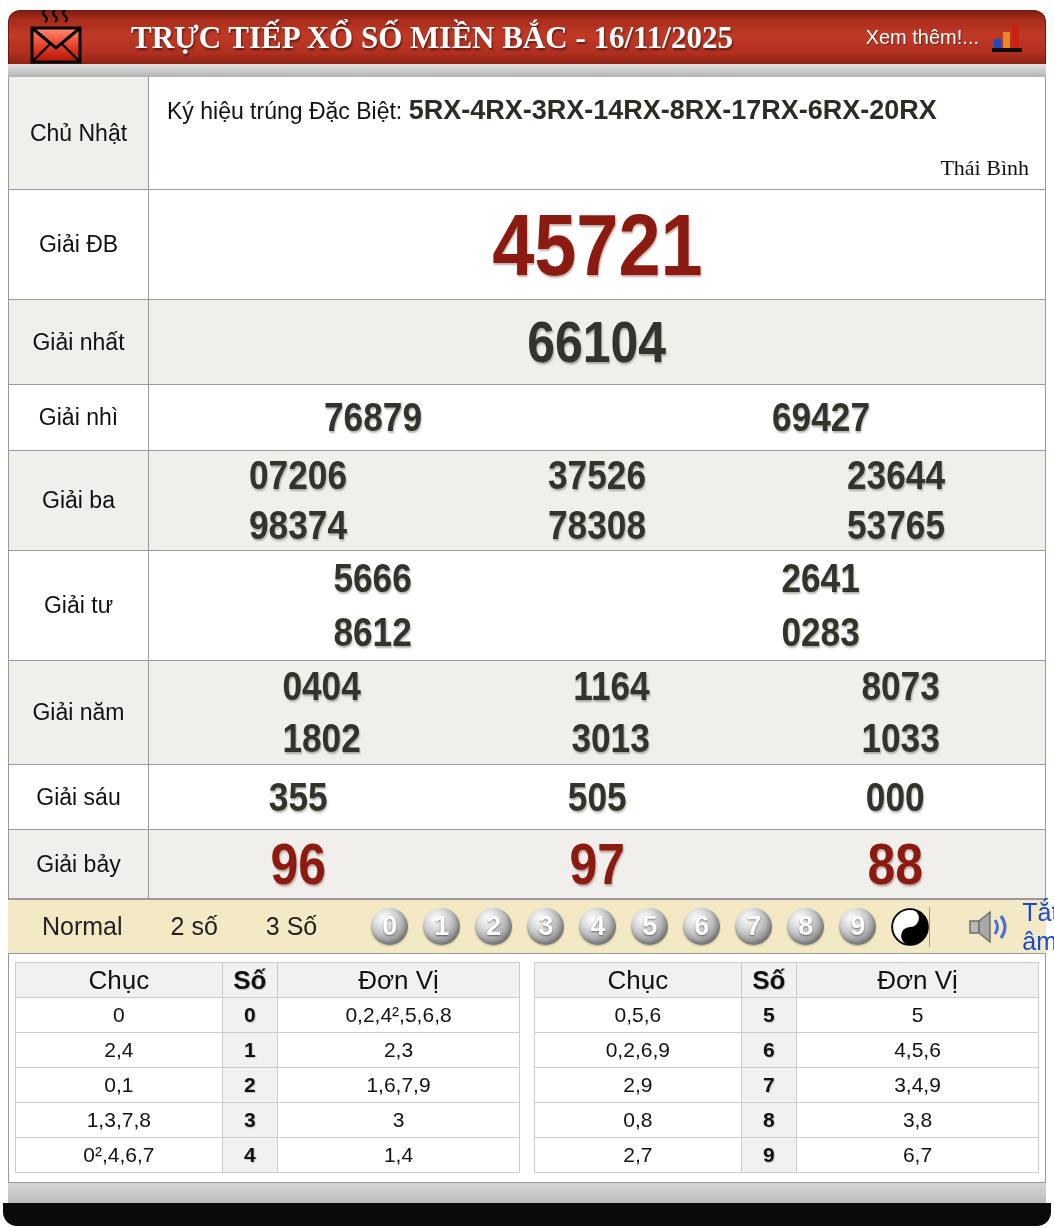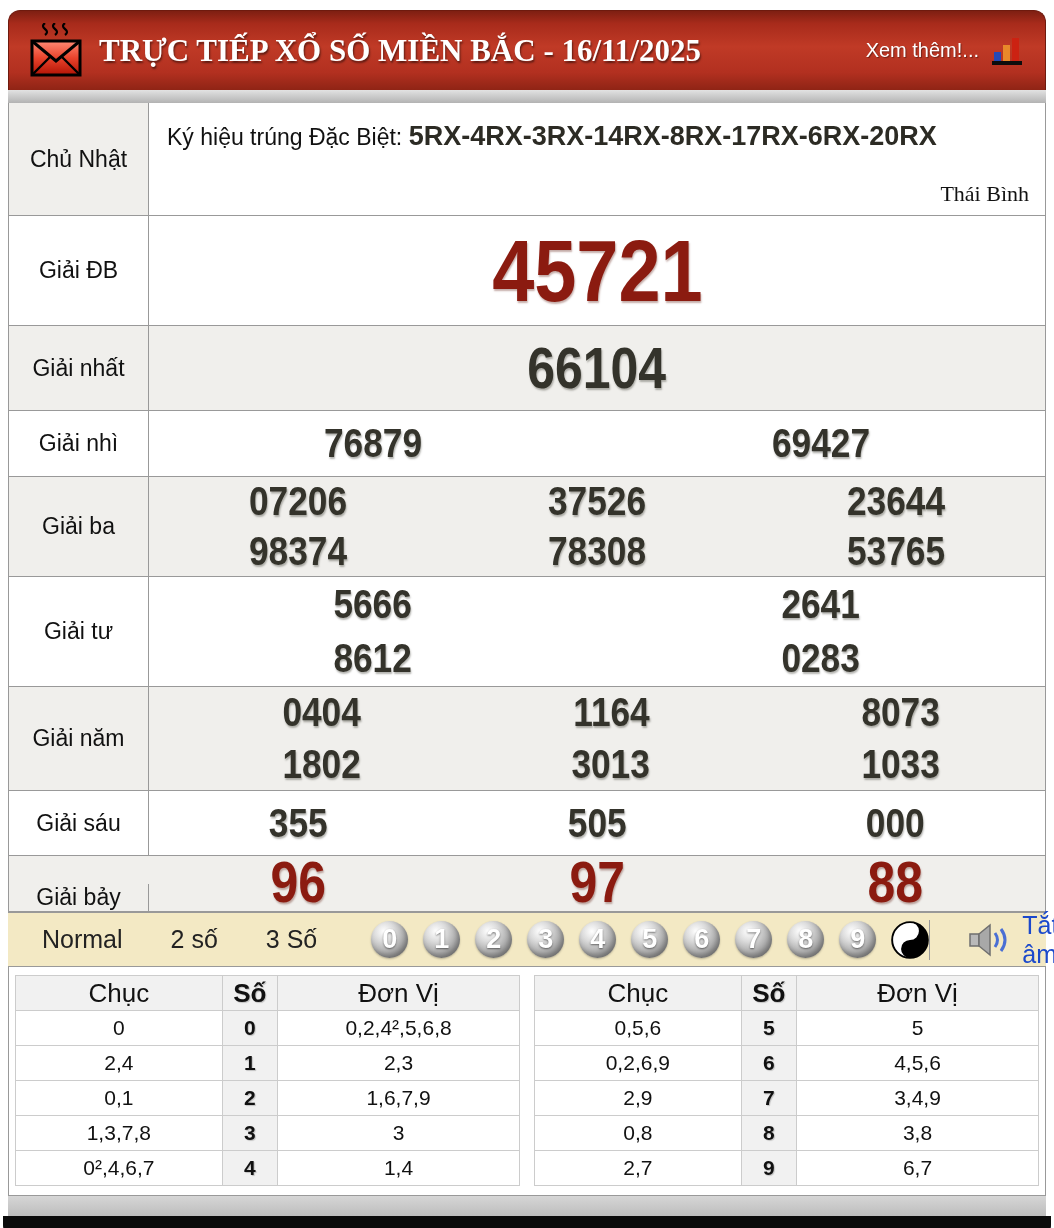--- a/index.html
+++ b/index.html
@@ -2,24 +2,24 @@
 <html><head>
 <meta charset="utf-8">
 <style>
   html,body{margin:0;padding:0;background:#fff;}
   body{width:1054px;font-family:"Liberation Sans",sans-serif;-webkit-font-smoothing:antialiased;}
   .page{width:1054px;height:1228px;position:relative;overflow:hidden;}
   .card{margin:10px 8px 0;}
 
   
   .hbar{
-    height:80px;border-radius:12px 12px 0 0;
+    height:54px;border-radius:12px 12px 0 0;
     background:linear-gradient(180deg,#7e1f12 0%,#a82b1b 16%,#c03a26 45%,#b23020 78%,#8f2415 100%);
     border:1px solid #6e1a0e;border-bottom:none;
-    display:flex;align-items:center;padding:0 20px;box-sizing:border-box;
+    display:flex;align-items:center;padding:0 20px;box-sizing:border-box;gap:32px;
   }
   .hbar .title{
     font-family:"Liberation Serif",serif;font-weight:bold;font-size:31px;color:#fff;
     letter-spacing:0;margin-left:16px;text-shadow:1px 2px 2px rgba(0,0,0,.5);white-space:nowrap;
   }
   .hbar .more{
     margin-left:auto;color:#fff;font-size:20px;display:flex;align-items:center;gap:10px;cursor:pointer;
     text-shadow:1px 1px 1px rgba(0,0,0,.4);
   }
   .band{height:13px;background:linear-gradient(180deg,#e2e2e2,#b3b3b3);}
@@ -44,21 +44,21 @@
   .s-m{font-size:41px;}
   .s-7{font-size:58px;}
   .h-info{height:113px;}
   .h-db{height:110px;}
   .h-g1{height:85px;}
   .h-g2{height:66px;}
   .h-g3{height:100px;}
   .h-g4{height:110px;}
   .h-g5{height:104px;gap:28px;}
   .h-g6{height:65px;}
-  .h-g7{height:56px;align-items:flex-end;}
+  .h-g7{height:69px;}
 
   
   .info-content{padding:10px 18px 6px;font-size:23px;color:#111;line-height:1.75;}
   .info-codes{font-weight:bold;font-size:27px;color:#2c2b24;}
   .province{
     position:absolute;right:16px;bottom:8px;font-family:"Liberation Serif",serif;
     font-size:22px;color:#111;
   }
 
   

